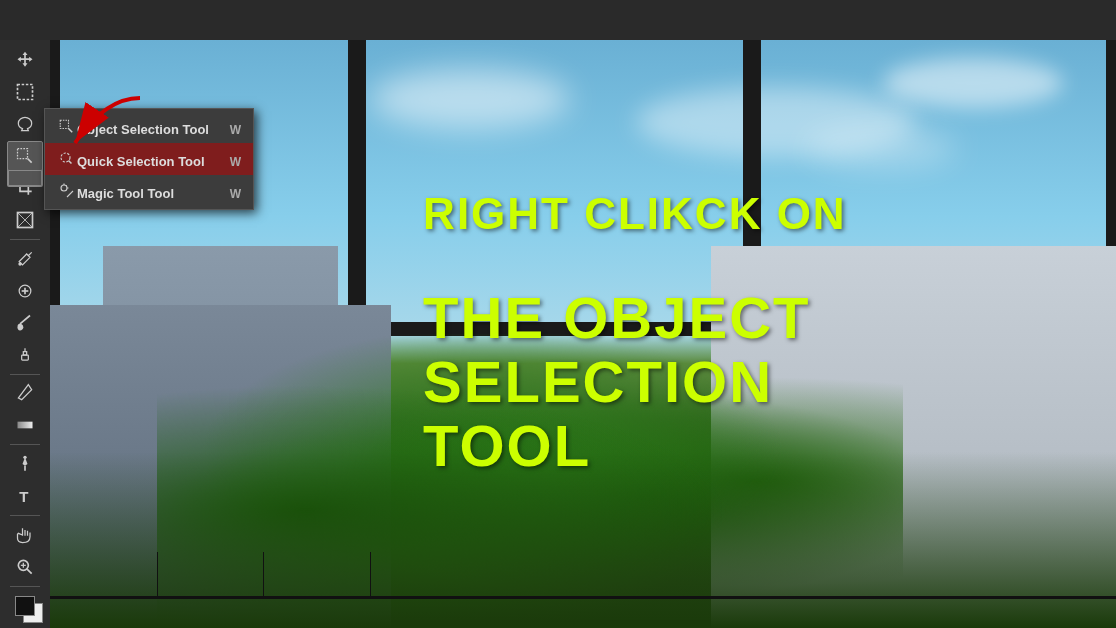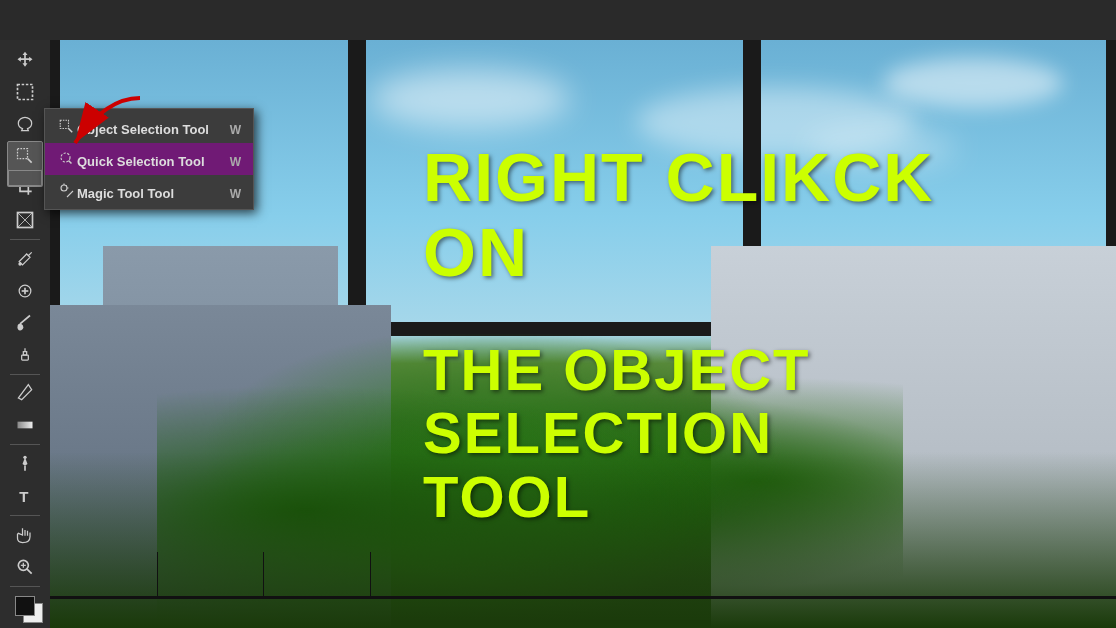--- a/index.html
+++ b/index.html
@@ -120,21 +120,21 @@
     .instruction-text {
       position: absolute;
       top: 50%;
       left: 50%;
       transform: translate(-30%, -50%);
       text-align: left;
       z-index: 5;
     }
 
     .instruction-text .line1 {
-      font-size: 68px;
+      font-size: 44px;
       font-weight: 900;
       color: #ccff00;
       text-transform: uppercase;
       font-family: Arial Black, Arial, sans-serif;
       letter-spacing: 2px;
       text-shadow: 2px 2px 4px rgba(0,0,0,0.5);
       line-height: 1.1;
       display: block;
     }
 
@@ -218,21 +218,21 @@
       cursor: pointer;
       position: relative;
       font-weight: bold;
     }
 
     .menu-item:hover, .menu-item.highlighted {
       background: #0078d4;
     }
 
     .menu-item.highlighted {
-      background: #701a75;
+      background: #7f1d1d;
     }
 
     .menu-item-icon {
       width: 20px;
       height: 20px;
       display: flex;
       align-items: center;
       justify-content: center;
       flex-shrink: 0;
     }

